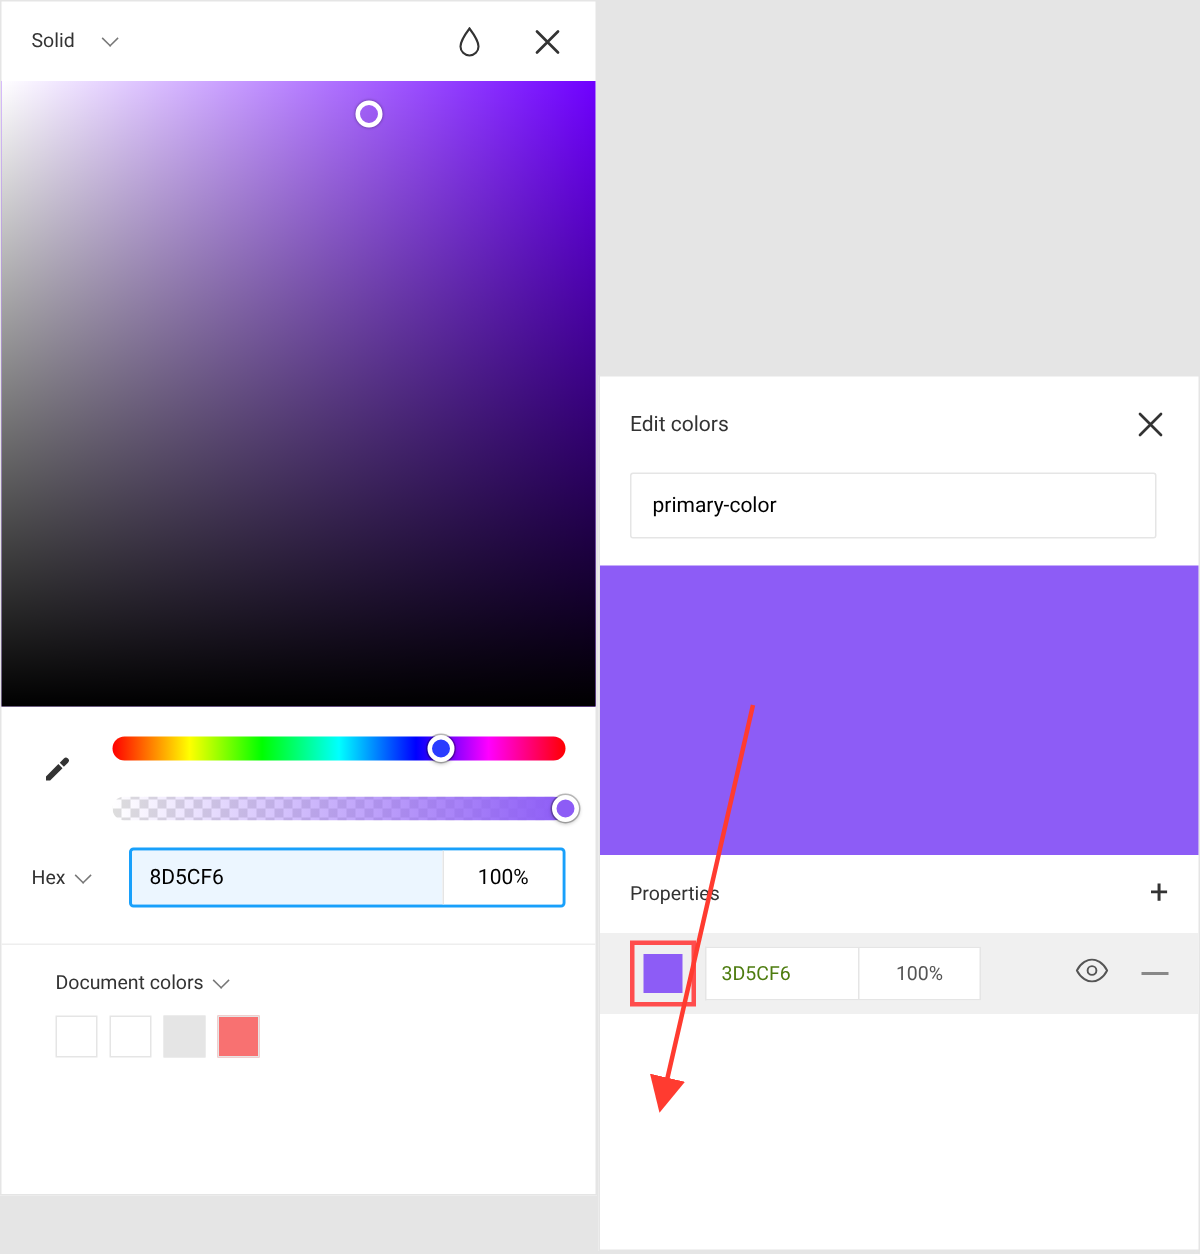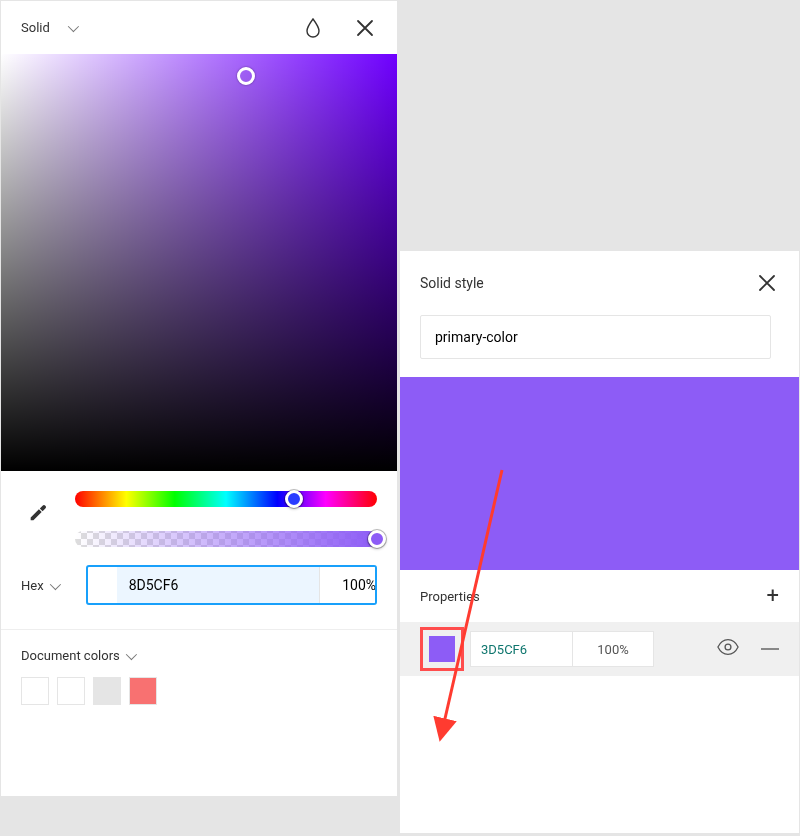--- a/index.html
+++ b/index.html
@@ -53,33 +53,33 @@
     box-shadow: 0 0 0 1px rgba(0,0,0,.25), 0 1px 3px rgba(0,0,0,.3);
     transform: translate(-50%,-50%);
   }
   .hue-handle  { left: 72.5%; background:#2a3cff; }
   .alpha-handle{ left: 100%;  background:#8d5cf6; }
 
   
   .hex-row { display:flex; align-items:center; gap: 28px; padding: 18px 20px 24px 20px; }
   .hex-label { display:flex; align-items:center; gap:6px; font-size:13px; color:#333; cursor:pointer; }
   .hex-fields {
-    flex:1; display:flex; border:2px solid #18a0fb; border-radius:3px; height:40px; overflow:hidden;padding-left:29px;
+    flex:1; display:flex; border:2px solid #18a0fb; border-radius:3px; height:40px; overflow:hidden;
   }
   .hex-input {
     flex:1; border:none; outline:none; font-size:14px; padding: 0 12px; background:#cfe8ff66;
   }
   .opacity-input {
     width: 80px; border:none; border-left:1px solid #e5e5e5; outline:none; font-size:14px; text-align:center;
   }
 
   .divider { height:1px; background:#eee; width:100%; }
 
   
-  .doc-colors { padding: 18px 20px; text-align: right; }
+  .doc-colors { padding: 18px 36px; text-align: right; }
   .doc-colors-header { display:flex; align-items:center; gap:6px; font-size:13px; color:#333; cursor:pointer; margin-bottom: 14px;}
   .swatch-row { display:flex; gap:8px; }
   .swatch { width:28px; height:28px; border:1px solid #e5e5e5; cursor:pointer; }
 
   
   .style-panel {
     position:absolute; left:399px; top:250px; width:401px; height:584px;
     background:#fff; border:1px solid #e5e5e5; display:flex; flex-direction:column;
   }
   .style-header {
@@ -100,21 +100,21 @@
   .plus-btn { font-size:22px; line-height:1; cursor:pointer; color:#333; user-select:none; }
 
   .prop-row {
     height:54px; background:#f0f0f0; display:flex; align-items:center; padding: 0 20px; gap:0;
   }
   .prop-swatch-wrap {
     width:44px; height:44px; border:3px solid #ff4d4d; display:flex; align-items:center; justify-content:center; margin-right:6px;
   }
   .prop-swatch { width:26px; height:26px; }
   .prop-hex {
-    width:102px; height:36px; background:#fff; border:1px solid #e5e5e5; border-right:none; display:flex; align-items:center; padding:0 10px; font-size:13px; color:#0f766e; overflow:hidden; white-space:nowrap;
+    width:102px; height:36px; background:#fff; border:1px solid #e5e5e5; border-right:none; display:flex; align-items:center; padding:0 10px; font-size:13px; color:#4d7c0f; overflow:hidden; white-space:nowrap;
   }
   .prop-opacity {
     width:82px; height:36px; background:#fff; border:1px solid #e5e5e5; display:flex; align-items:center; justify-content:center; font-size:13px; color:#555;
   }
   .prop-actions { flex:1; display:flex; justify-content:flex-end; align-items:center; gap:22px; }
   .minus-btn { width:18px; height:2px; background:#888; cursor:pointer; }
 
   
   .annotation-svg { position:absolute; left:0; top:0; width:800px; height:836px; pointer-events:none; }
 
@@ -186,21 +186,21 @@
       <div class="swatch" style="background:#ffffff"></div>
       <div class="swatch" style="background:#e5e5e5"></div>
       <div class="swatch" style="background:#f87171"></div>
     </div>
   </div>
 </div>
 
 <div class="style-panel">
 
   <div class="style-header">
-    <span class="style-title">Solid style</span>
+    <span class="style-title">Edit colors</span>
     <span class="icon-btn">
       <svg width="18" height="18" viewBox="0 0 18 18">
           <path d="M2 2 L16 16 M16 2 L2 16" stroke="#333" stroke-width="1.8" stroke-linecap="round"></path>
         </svg>
     </span>
   </div>
 
   <div class="style-inputs">
     <input class="text-input" value="primary-color" style="">
   </div>

